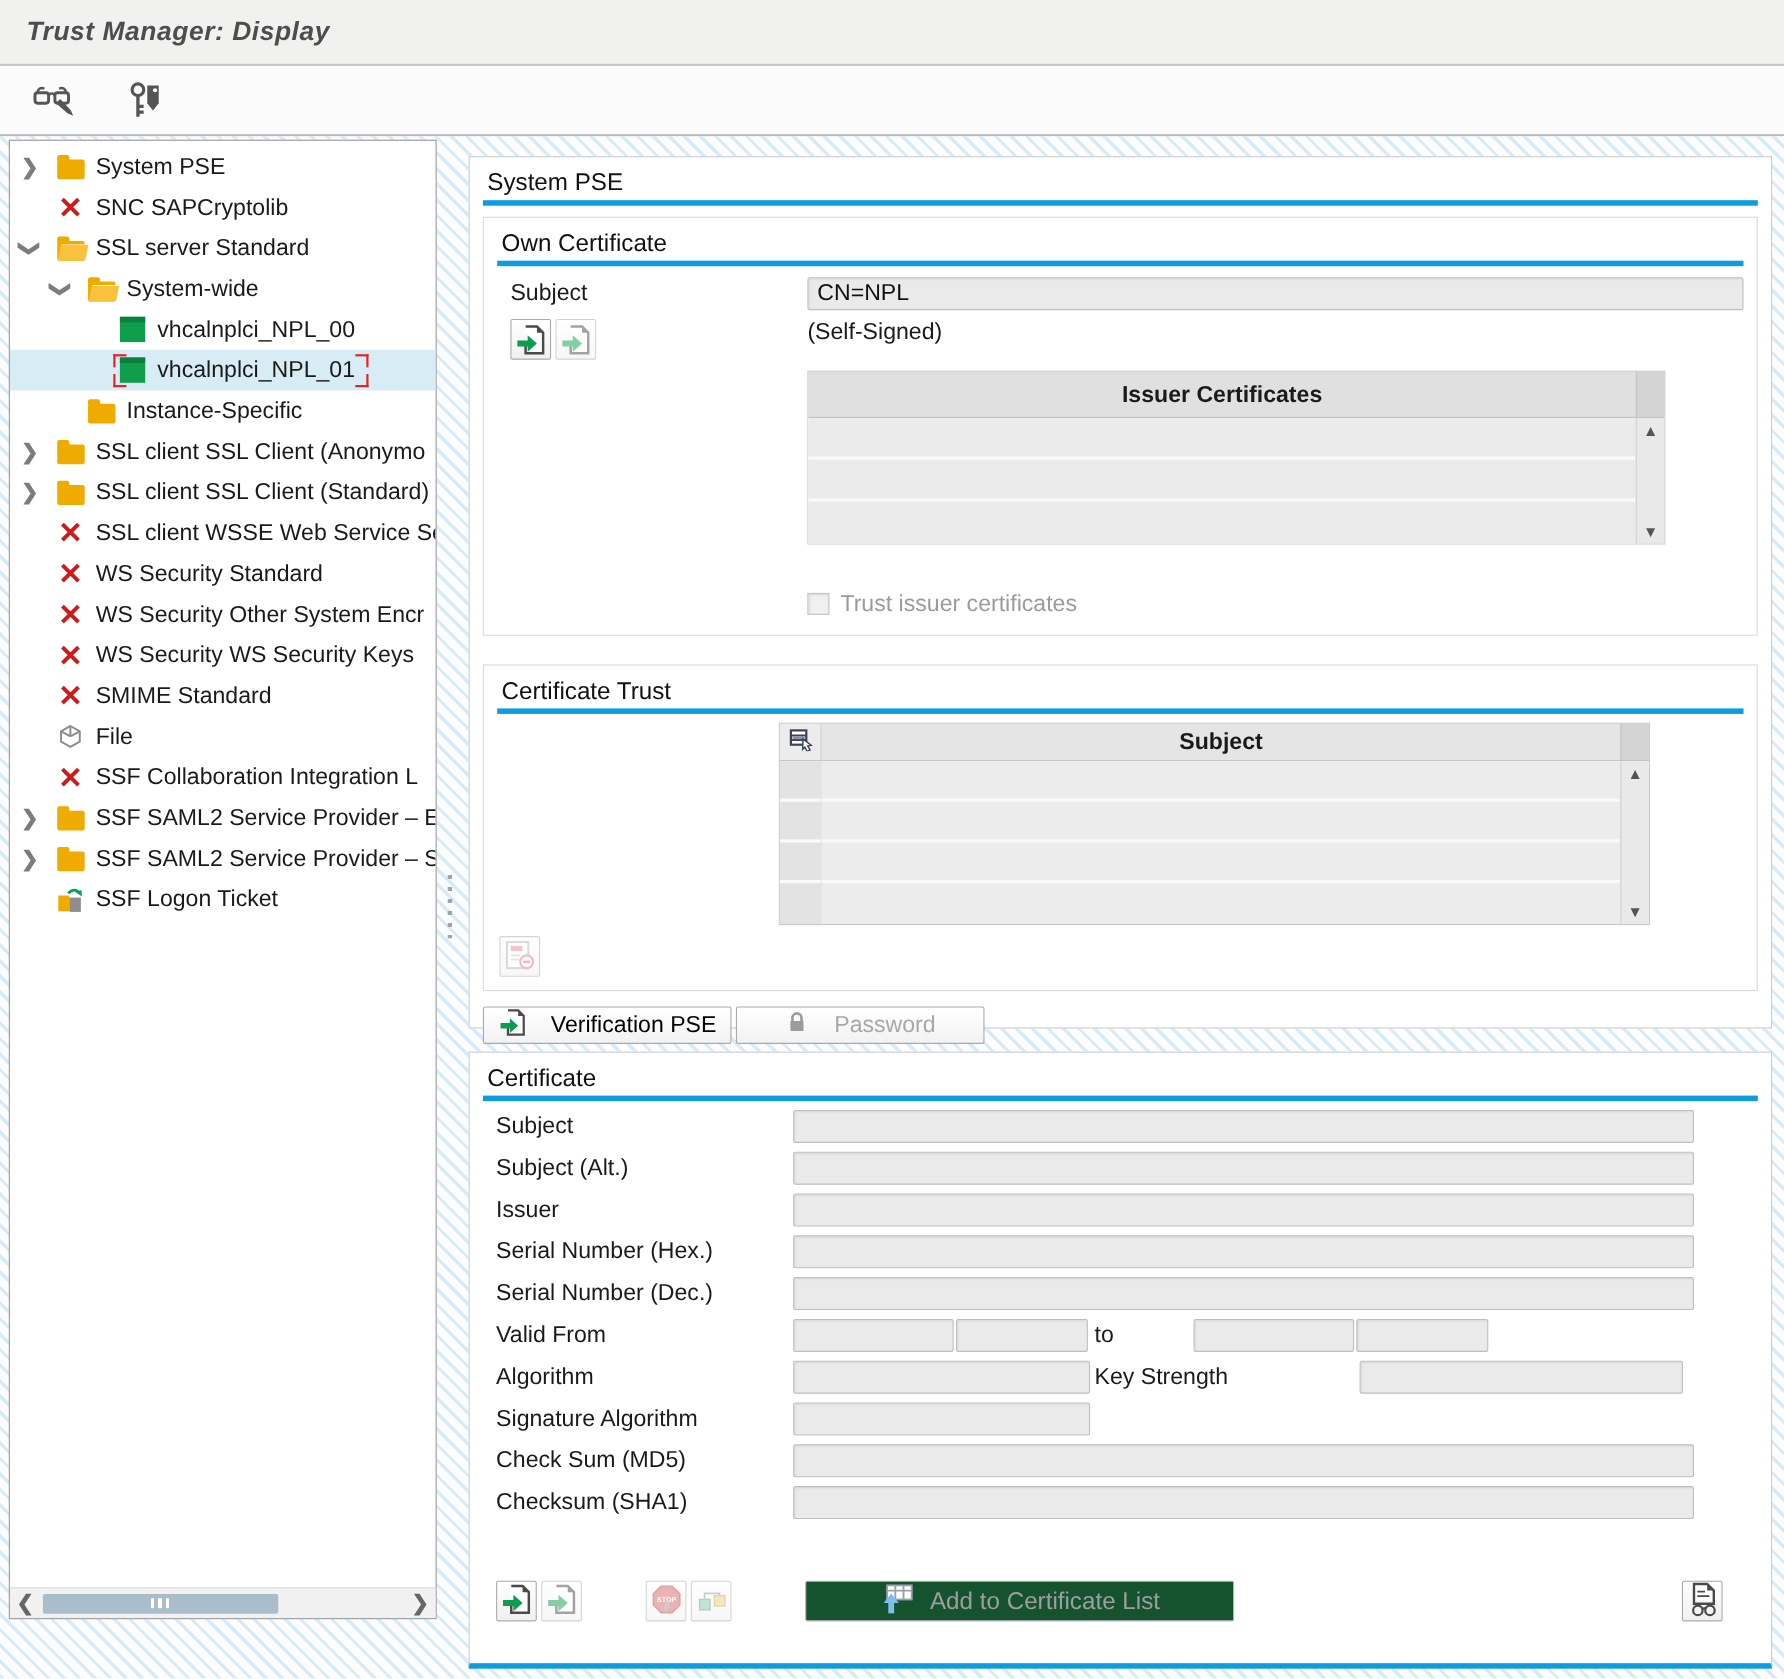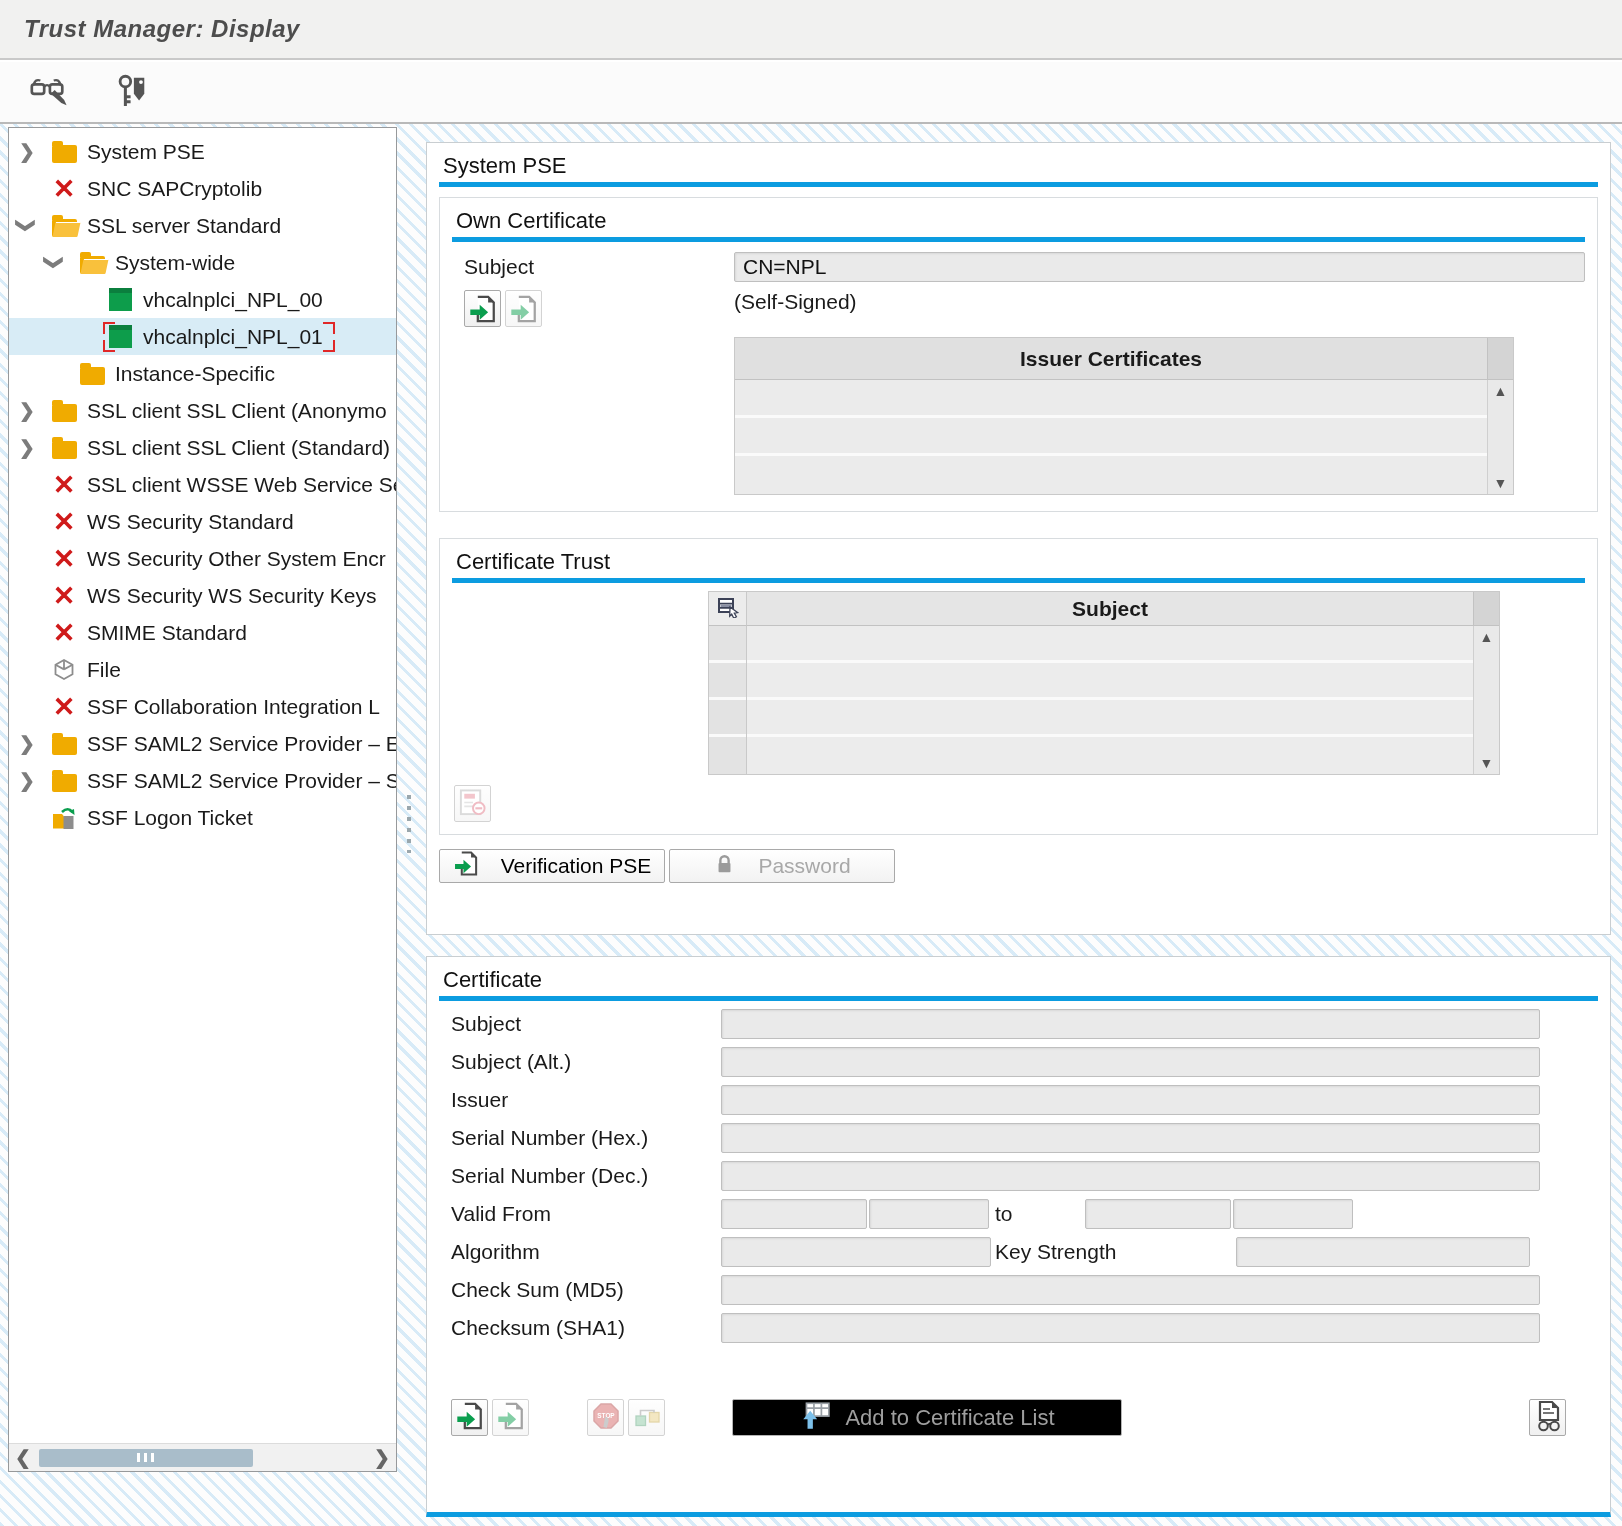--- a/index.html
+++ b/index.html
@@ -156,21 +156,21 @@
   .f146{ width:146px; flex:0 0 146px; } .f120{ width:120px; flex:0 0 120px; margin-left:2px; }
   .f270{ width:270px; flex:0 0 270px; } .f294{ width:294px; flex:0 0 294px; }
   .tolabel { font-size:21px; margin-left:6px; width:28px; }
   .gap62 { margin-left:62px; }
   .kslabel { font-size:21px; margin-left:4px; width:241px; }
   
   .brow { display:flex; align-items:center; margin-top:56px; margin-left:12px; margin-right:32px; }
   .ml4{ margin-left:4px; } .ml58{ margin-left:58px; }
   .addbtn {
     width:390px; height:37px; margin-left:67px;
-    border:1px solid #b5b5b5; border-radius:2px; background:#000000;
+    border:1px solid #b5b5b5; border-radius:2px; background:#14532d;
     display:flex; align-items:center; justify-content:center; gap:14px;
     font-size:22px; color:#9e9e9e; cursor:default; font-family:inherit;
   }
   .spacer { flex:1; }
 </style>
 </head>
 <body>
 
 <svg width="0" height="0" style="position:absolute">
   <defs>
@@ -484,20 +484,24 @@
           <div class="rowcell"></div>
           <div class="rowcell"></div>
         </div>
         <div class="vscroll">
           <span class="va up"></span>
           <span class="va dn"></span>
         </div>
       </div>
     </div>
 
+    <div class="chkrow">
+      <span class="cbx"></span>
+      <span class="chklabel">Trust issuer certificates</span>
+    </div>
   </div>
 
   <div class="subbox" style="margin-top:26px; padding-bottom:12px;">
     <div class="gtitle">Certificate Trust</div>
     <div class="rule"></div>
 
     <div class="ltable">
       <div class="lthead">
         <div class="lcorner">
           <span><svg width="22" height="22" viewBox="0 0 22 22">
@@ -582,20 +586,24 @@
     <div class="field f146 gap62"></div>
     <div class="field f120"></div>
   </div>
   <div class="crow">
     <span class="flabel">Algorithm</span>
     <div class="field f270"></div>
     <span class="kslabel">Key Strength</span>
     <div class="field f294"></div>
   </div>
   <div class="crow">
+    <span class="flabel">Signature Algorithm</span>
+    <div class="field f270"></div>
+  </div>
+  <div class="crow">
     <span class="flabel">Check Sum (MD5)</span>
     <div class="field grow"></div>
   </div>
   <div class="crow">
     <span class="flabel">Checksum (SHA1)</span>
     <div class="field grow"></div>
   </div>
 
   <div class="brow">
     <button class="ibtn">

